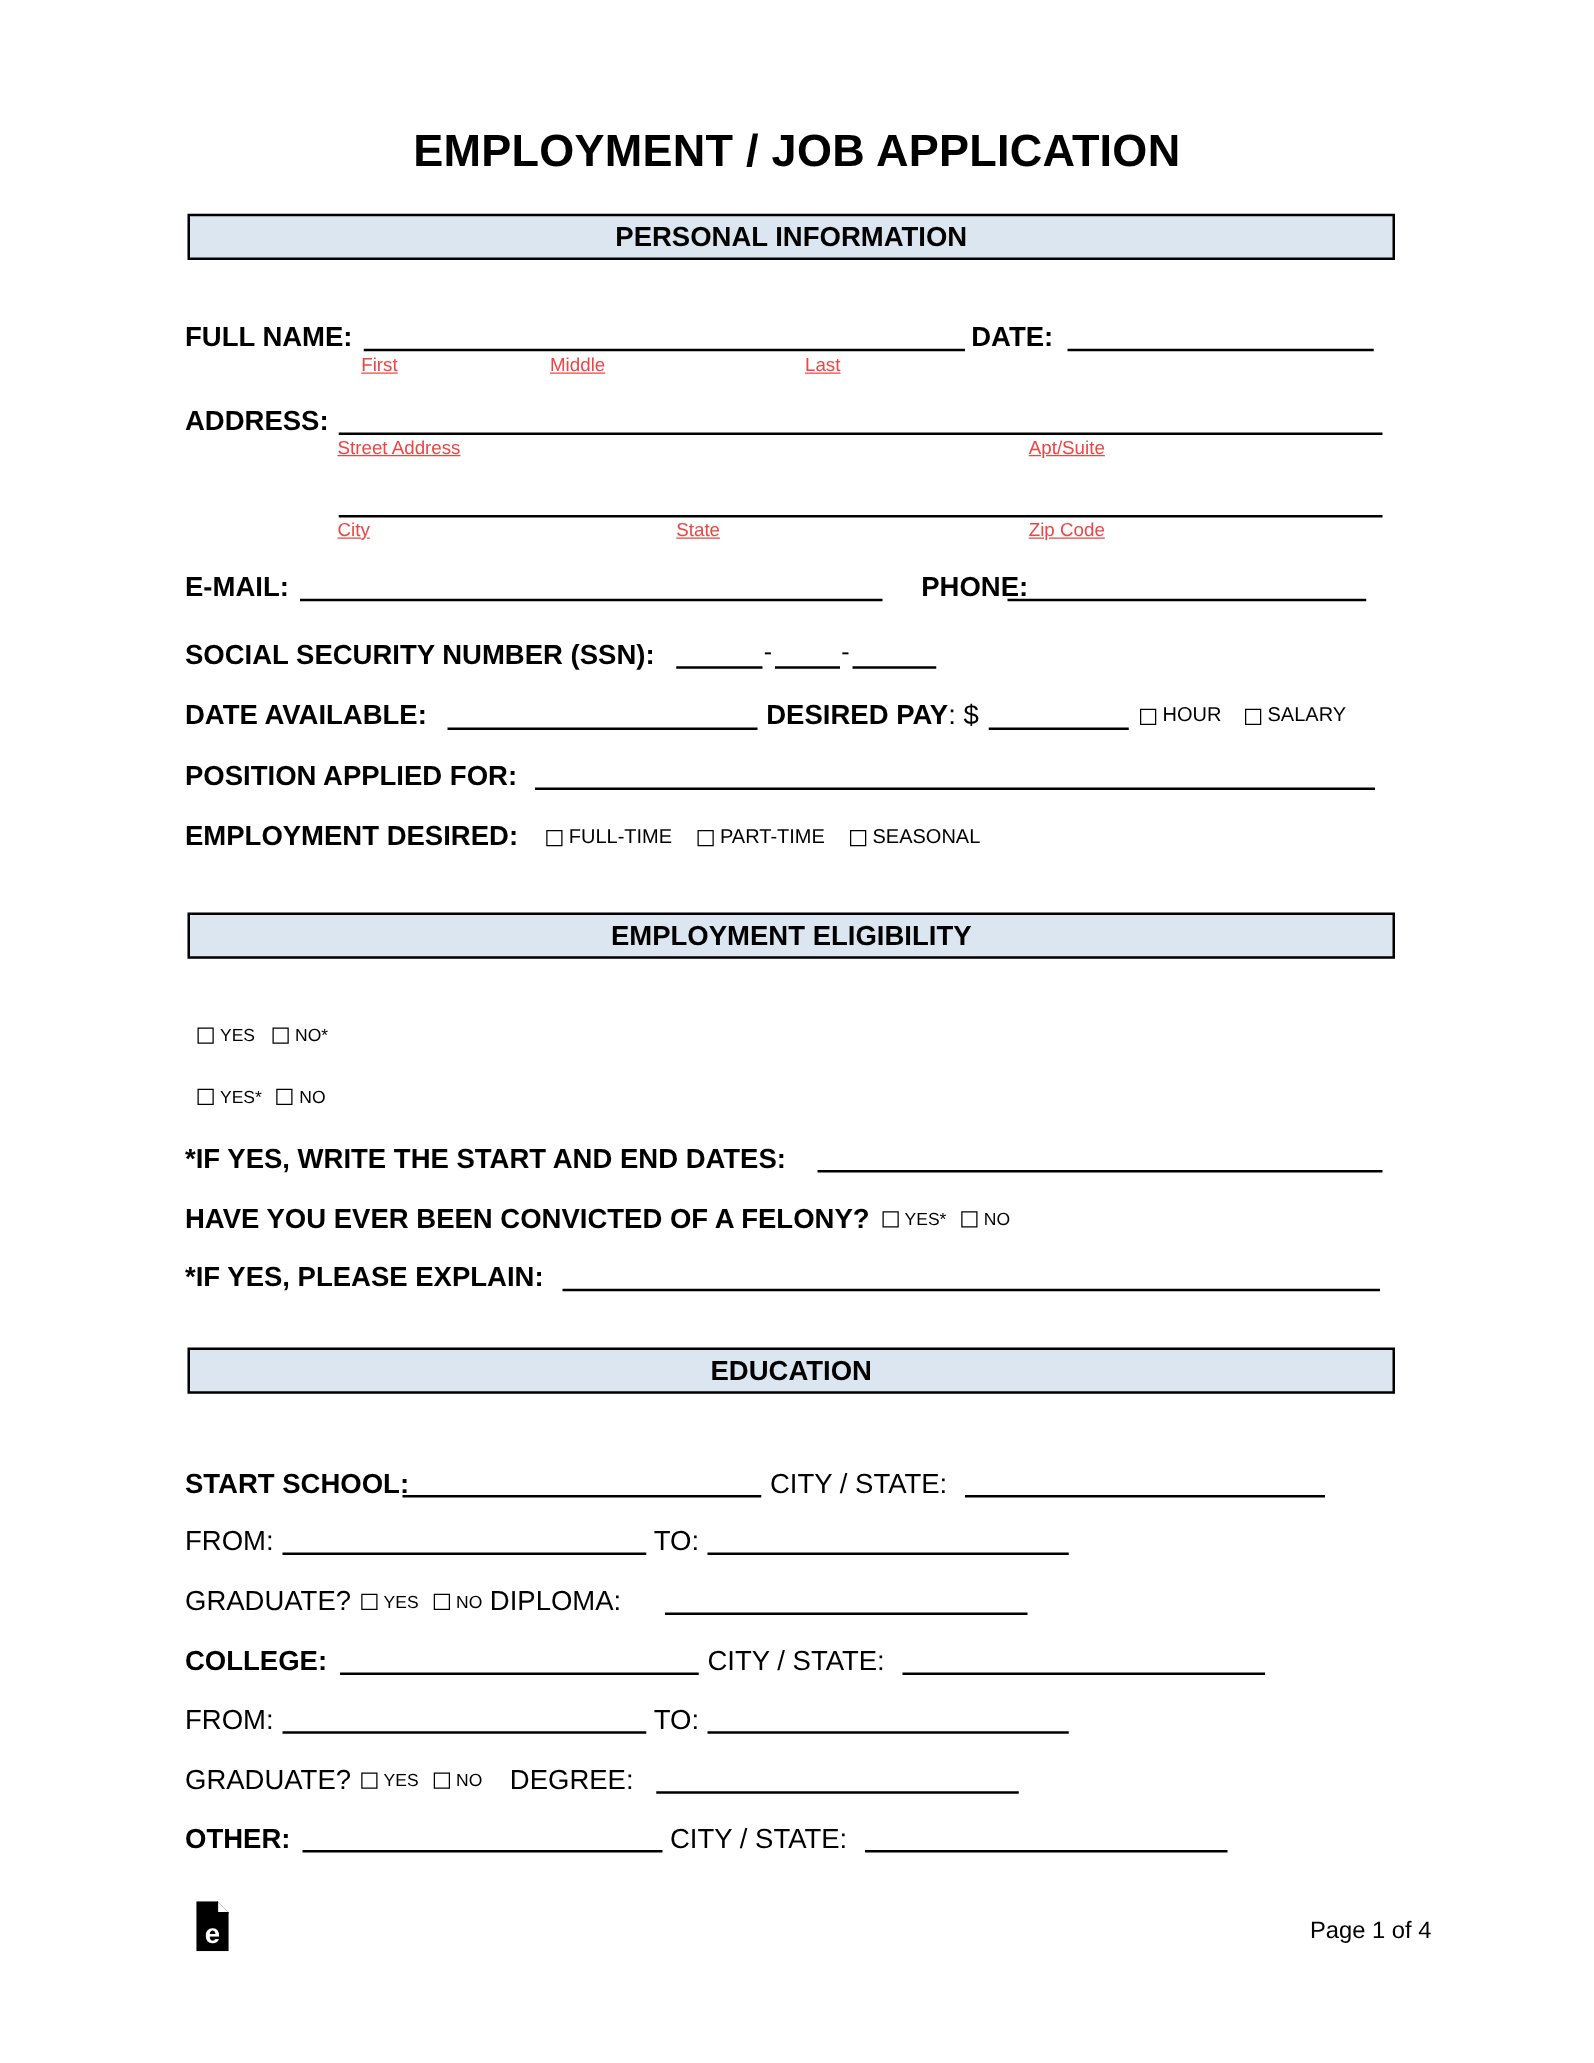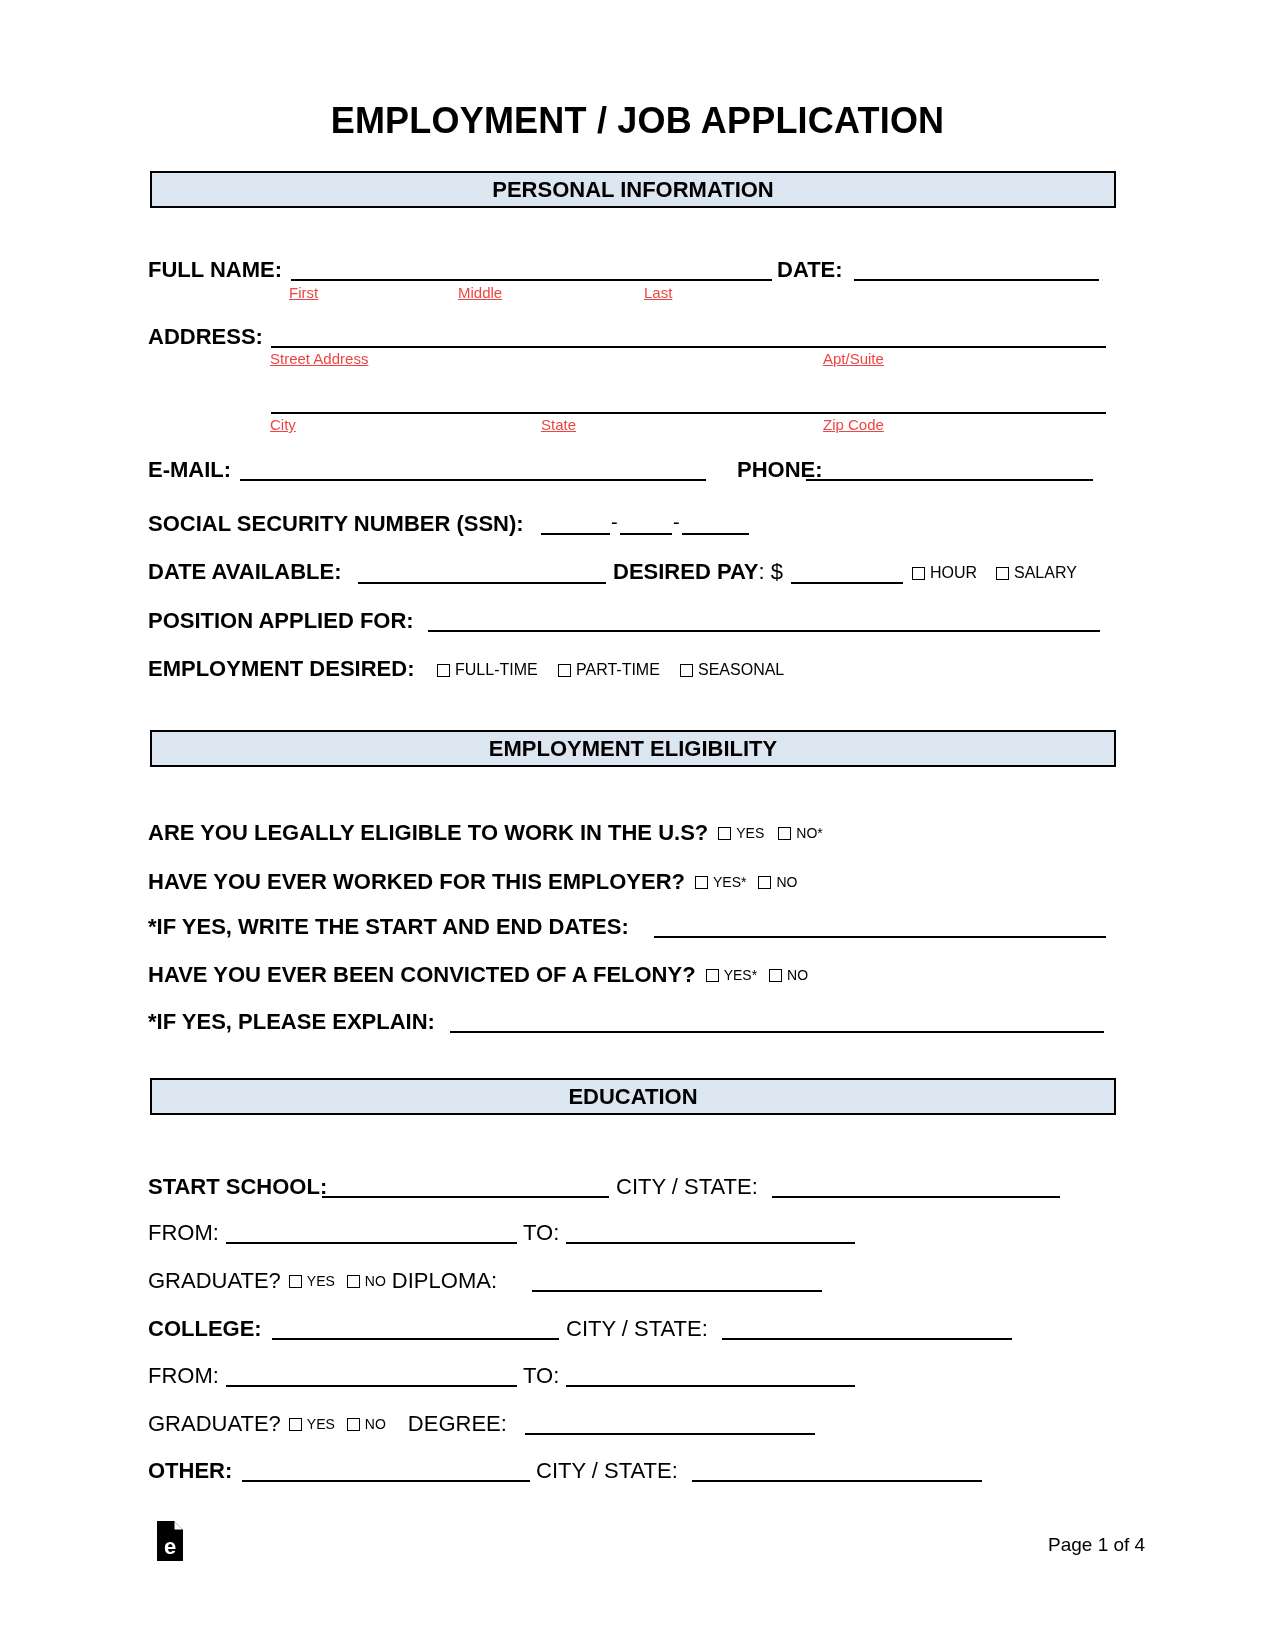--- a/index.html
+++ b/index.html
@@ -26,21 +26,21 @@
 </head>
 <body>
 
 <div class="abs title">EMPLOYMENT / JOB APPLICATION</div>
 
 <div class="abs band" style="top:171px;">PERSONAL INFORMATION</div>
 
 <div class="abs lbl" style="left:148px; top:257px;">FULL NAME:</div>
 <div class="abs line" style="left:291px; top:279px; width:481px;"></div>
 <div class="abs sub" style="left:289px; top:284px;">First</div>
-<div class="abs sub" style="left:458px; top:284px;">Middle</div>
+<div class="abs sub" style="left:440px; top:284px;">Middle</div>
 <div class="abs sub" style="left:644px; top:284px;">Last</div>
 <div class="abs lbl" style="left:777px; top:257px;">DATE:</div>
 <div class="abs line" style="left:854px; top:279px; width:245px;"></div>
 
 <div class="abs lbl" style="left:148px; top:324px;">ADDRESS:</div>
 <div class="abs line" style="left:271px; top:346px; width:835px;"></div>
 <div class="abs sub" style="left:270px; top:350px;">Street Address</div>
 <div class="abs sub" style="left:823px; top:350px;">Apt/Suite</div>
 <div class="abs line" style="left:271px; top:412px; width:835px;"></div>
 <div class="abs sub" style="left:270px; top:416px;">City</div>
@@ -88,33 +88,31 @@
     <span>PART-TIME</span>
 </div>
 <div class="abs opt" style="left:680px; top:661px;">
   <span class="box"></span>
     <span>SEASONAL</span>
 </div>
 
 <div class="abs band" style="top:730px;">EMPLOYMENT ELIGIBILITY</div>
 
 <div class="abs row" style="left:148px; top:820px;">
-  <span class="lbl">ARE YOU LEGALLY ELIGIBLE TO WORK IN THE U.S?</span>
   <span class="opt opt-sm" style="margin-left:10px;">
       <span class="box"></span>
       <span>YES</span>
     </span>
   <span class="opt opt-sm" style="margin-left:14px;">
       <span class="box"></span>
       <span>NO*</span>
     </span>
 </div>
 
 <div class="abs row" style="left:148px; top:869px;">
-  <span class="lbl">HAVE YOU EVER WORKED FOR THIS EMPLOYER?</span>
   <span class="opt opt-sm" style="margin-left:10px;">
       <span class="box"></span>
       <span>YES*</span>
     </span>
   <span class="opt opt-sm" style="margin-left:12px;">
       <span class="box"></span>
       <span>NO</span>
     </span>
 </div>
 

